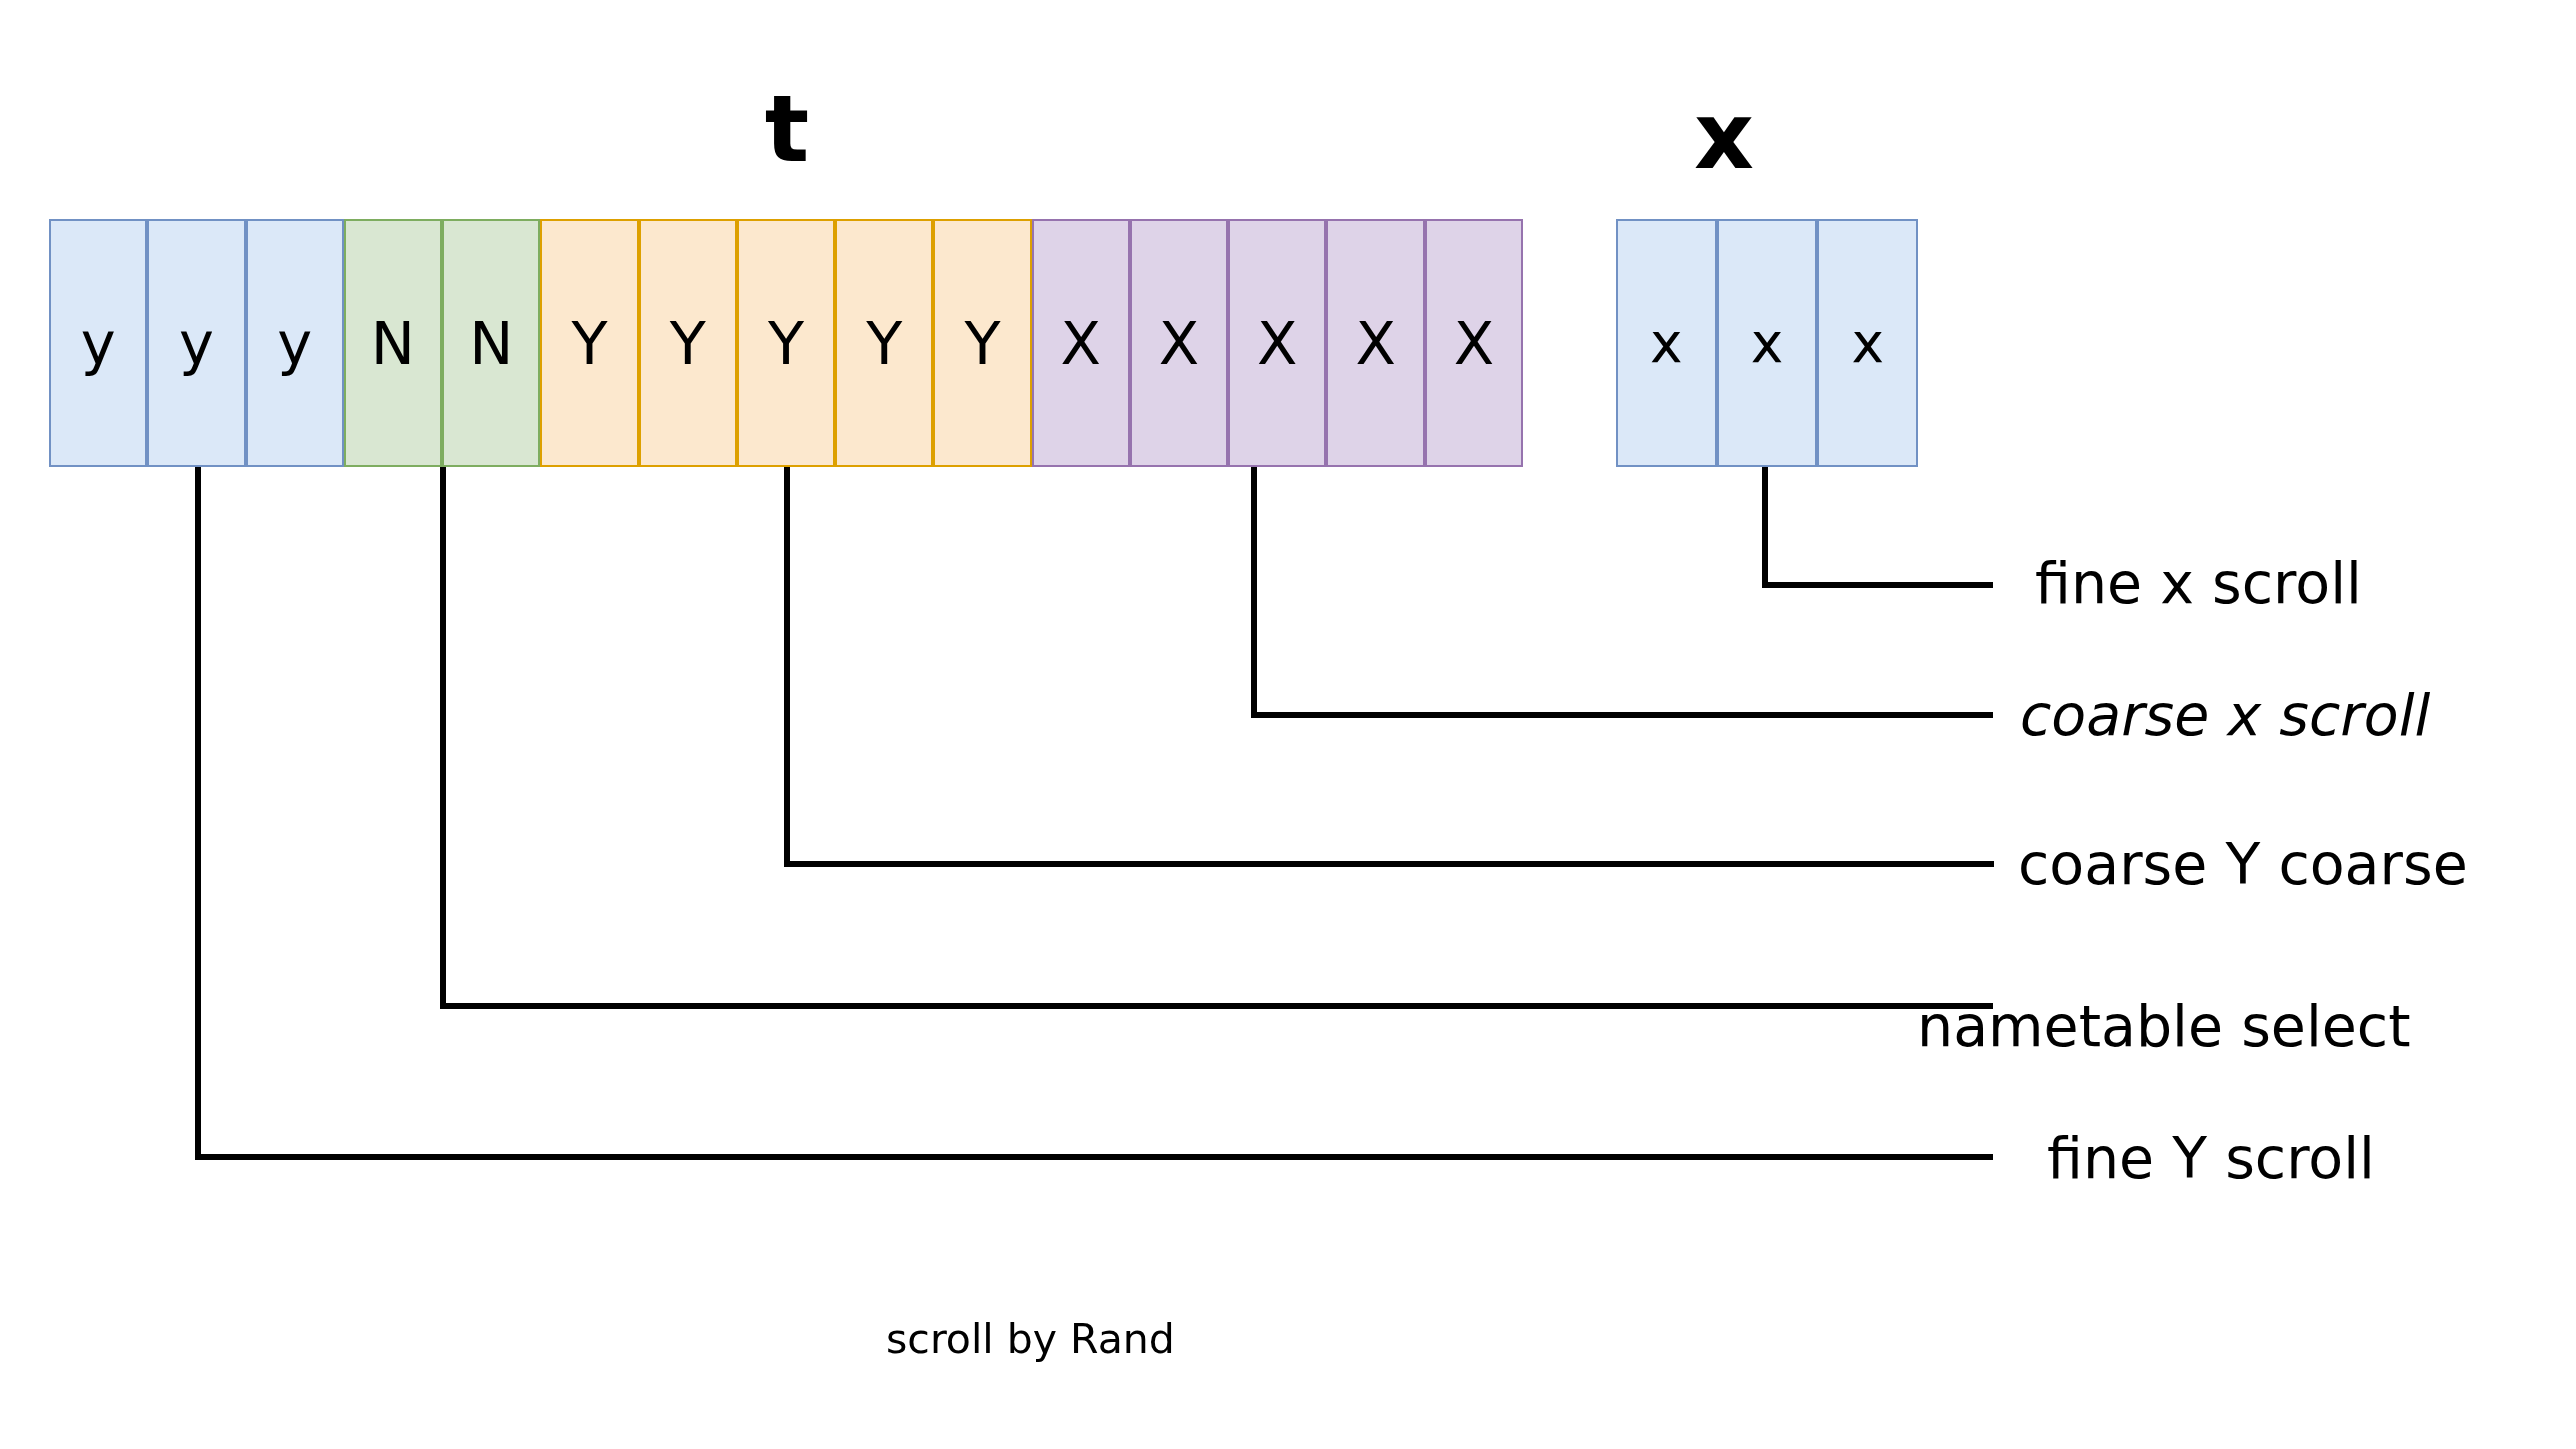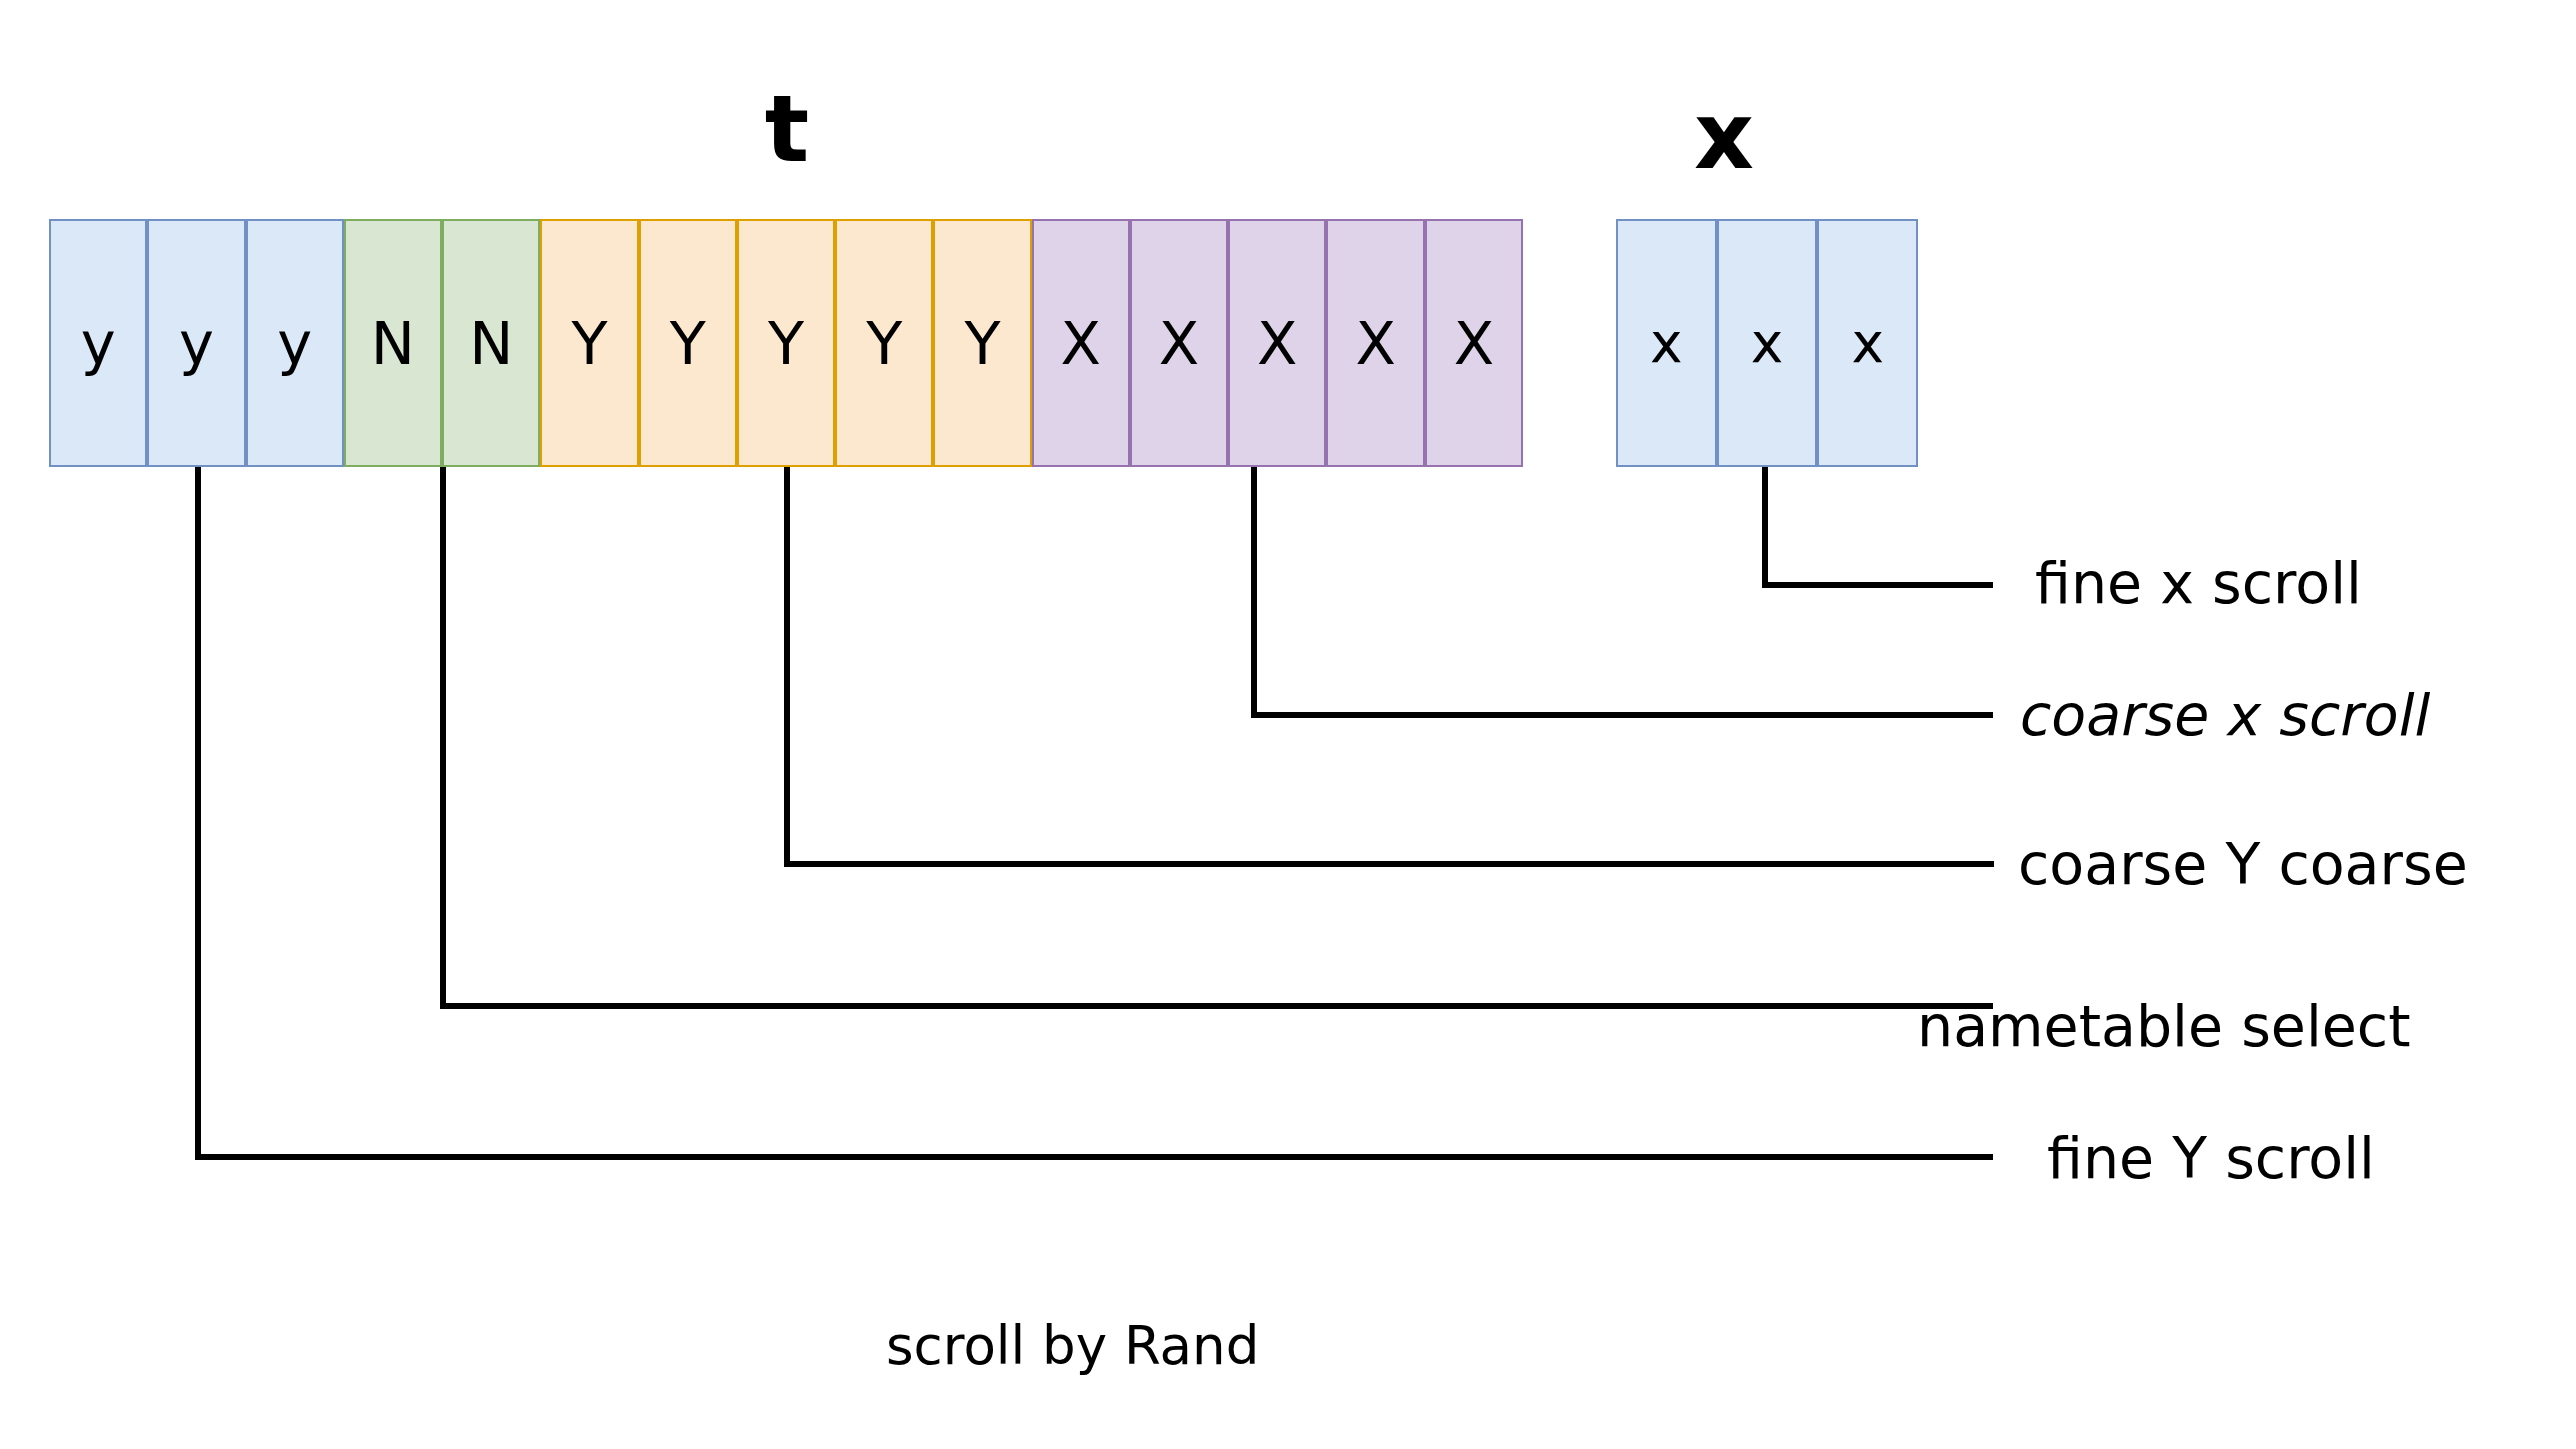--- a/index.html
+++ b/index.html
@@ -32,21 +32,21 @@
   
   .callout-line{
     position:absolute;box-sizing:border-box;
     border-left:6.9px solid var(--line);
     border-bottom:6.9px solid var(--line);
   }
   .callout-label{
     position:absolute;height:78px;line-height:78px;font-size:57px;white-space:nowrap;
   }
   .caption{
-    position:absolute;font-size:53px;line-height:1.1;white-space:nowrap;
+    position:absolute;font-size:41px;line-height:1.1;white-space:nowrap;
   }
 </style>
 </head>
 <body>
 
 <div class="reg-title abs" style="left:689px;top:83px;width:196px;">t</div>
 
 <div class="reg-title abs" style="left:1626px;top:90px;width:196px;">x</div>
 
 <div class="register" style="left:49px;top:219px;width:1474px;height:248px;">

